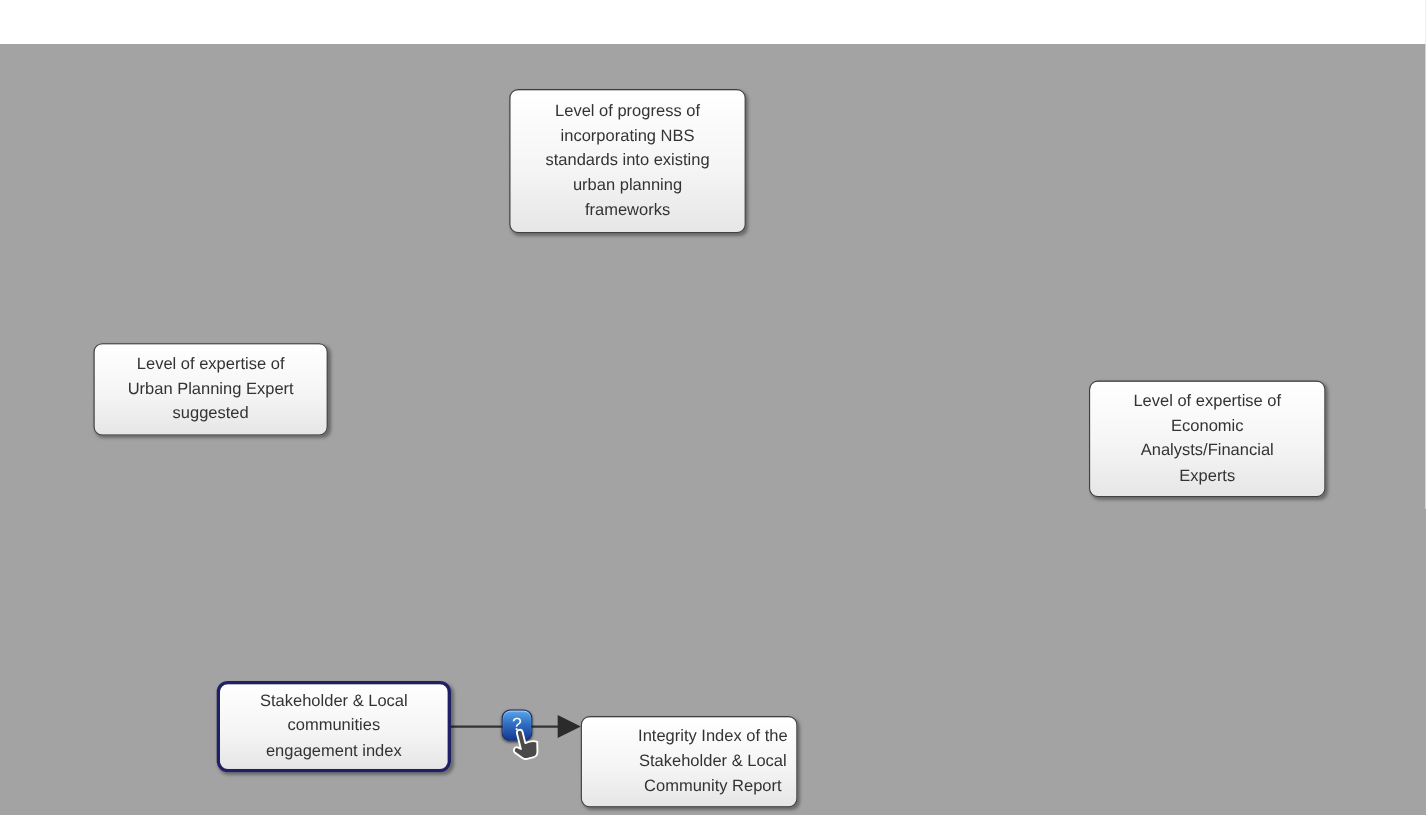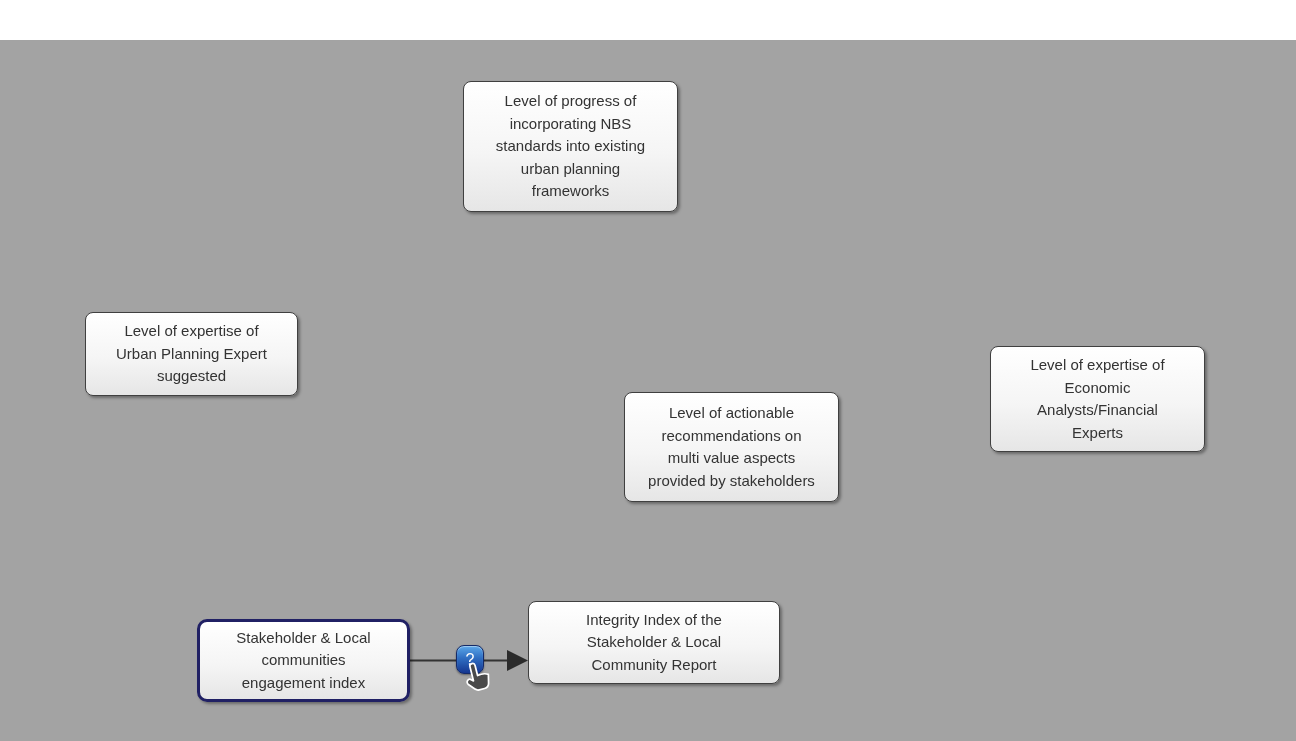--- a/index.html
+++ b/index.html
@@ -93,41 +93,35 @@
 frameworks</span>
   </div>
 
 
   <div class="node" style="left:85px; top:272px; width:213px; height:84px;">
     <span class="label">Level of expertise of
 Urban Planning Expert
 suggested</span>
   </div>
 
-  <div class="node" style="left:624px; top:352px; width:215px; height:110px;">
-    <span class="label">Level of actionable
-recommendations on
-multi value aspects
-provided by stakeholders</span>
-  </div>
 
   <div class="node" style="left:990px; top:306px; width:215px; height:106px;">
     <span class="label">Level of expertise of
 Economic
 Analysts/Financial
 Experts</span>
   </div>
 
   <div class="node selected" style="left:197px; top:579px; width:213px; height:83px;">
     <span class="label">Stakeholder &amp; Local
 communities
 engagement index</span>
   </div>
 
-  <div class="node" style="left:528px; top:561px; width:252px; height:83px;">
+  <div class="node" style="left:528px; top:611px; width:197px; height:83px;justify-content:flex-end;">
     <span class="label">Integrity Index of the
 Stakeholder &amp; Local
 Community Report</span>
   </div>
 
   <div class="edge-badge">?</div>
 
   <svg class="cursor-icon" viewBox="0 0 24 28">
     <path d="M10.5 1.5c1.3 0 2.3 1 2.3 2.3v9.1c2.9-.6 7.2-.2 9.4 1.3l-1.7 7.6c-.5 2.1-2.3 3.6-4.5 3.6h-4.8c-1.3 0-2.6-.6-3.5-1.6l-4.6-5.3c-.9-1-.8-2.6.2-3.5.9-.8 2.3-.8 3.2 0l1.7 1.6V3.8c0-1.3 1-2.3 2.3-2.3z" fill="#4a4a4a" stroke="#ffffff" stroke-width="1.5" stroke-linejoin="round"></path>
   </svg>

